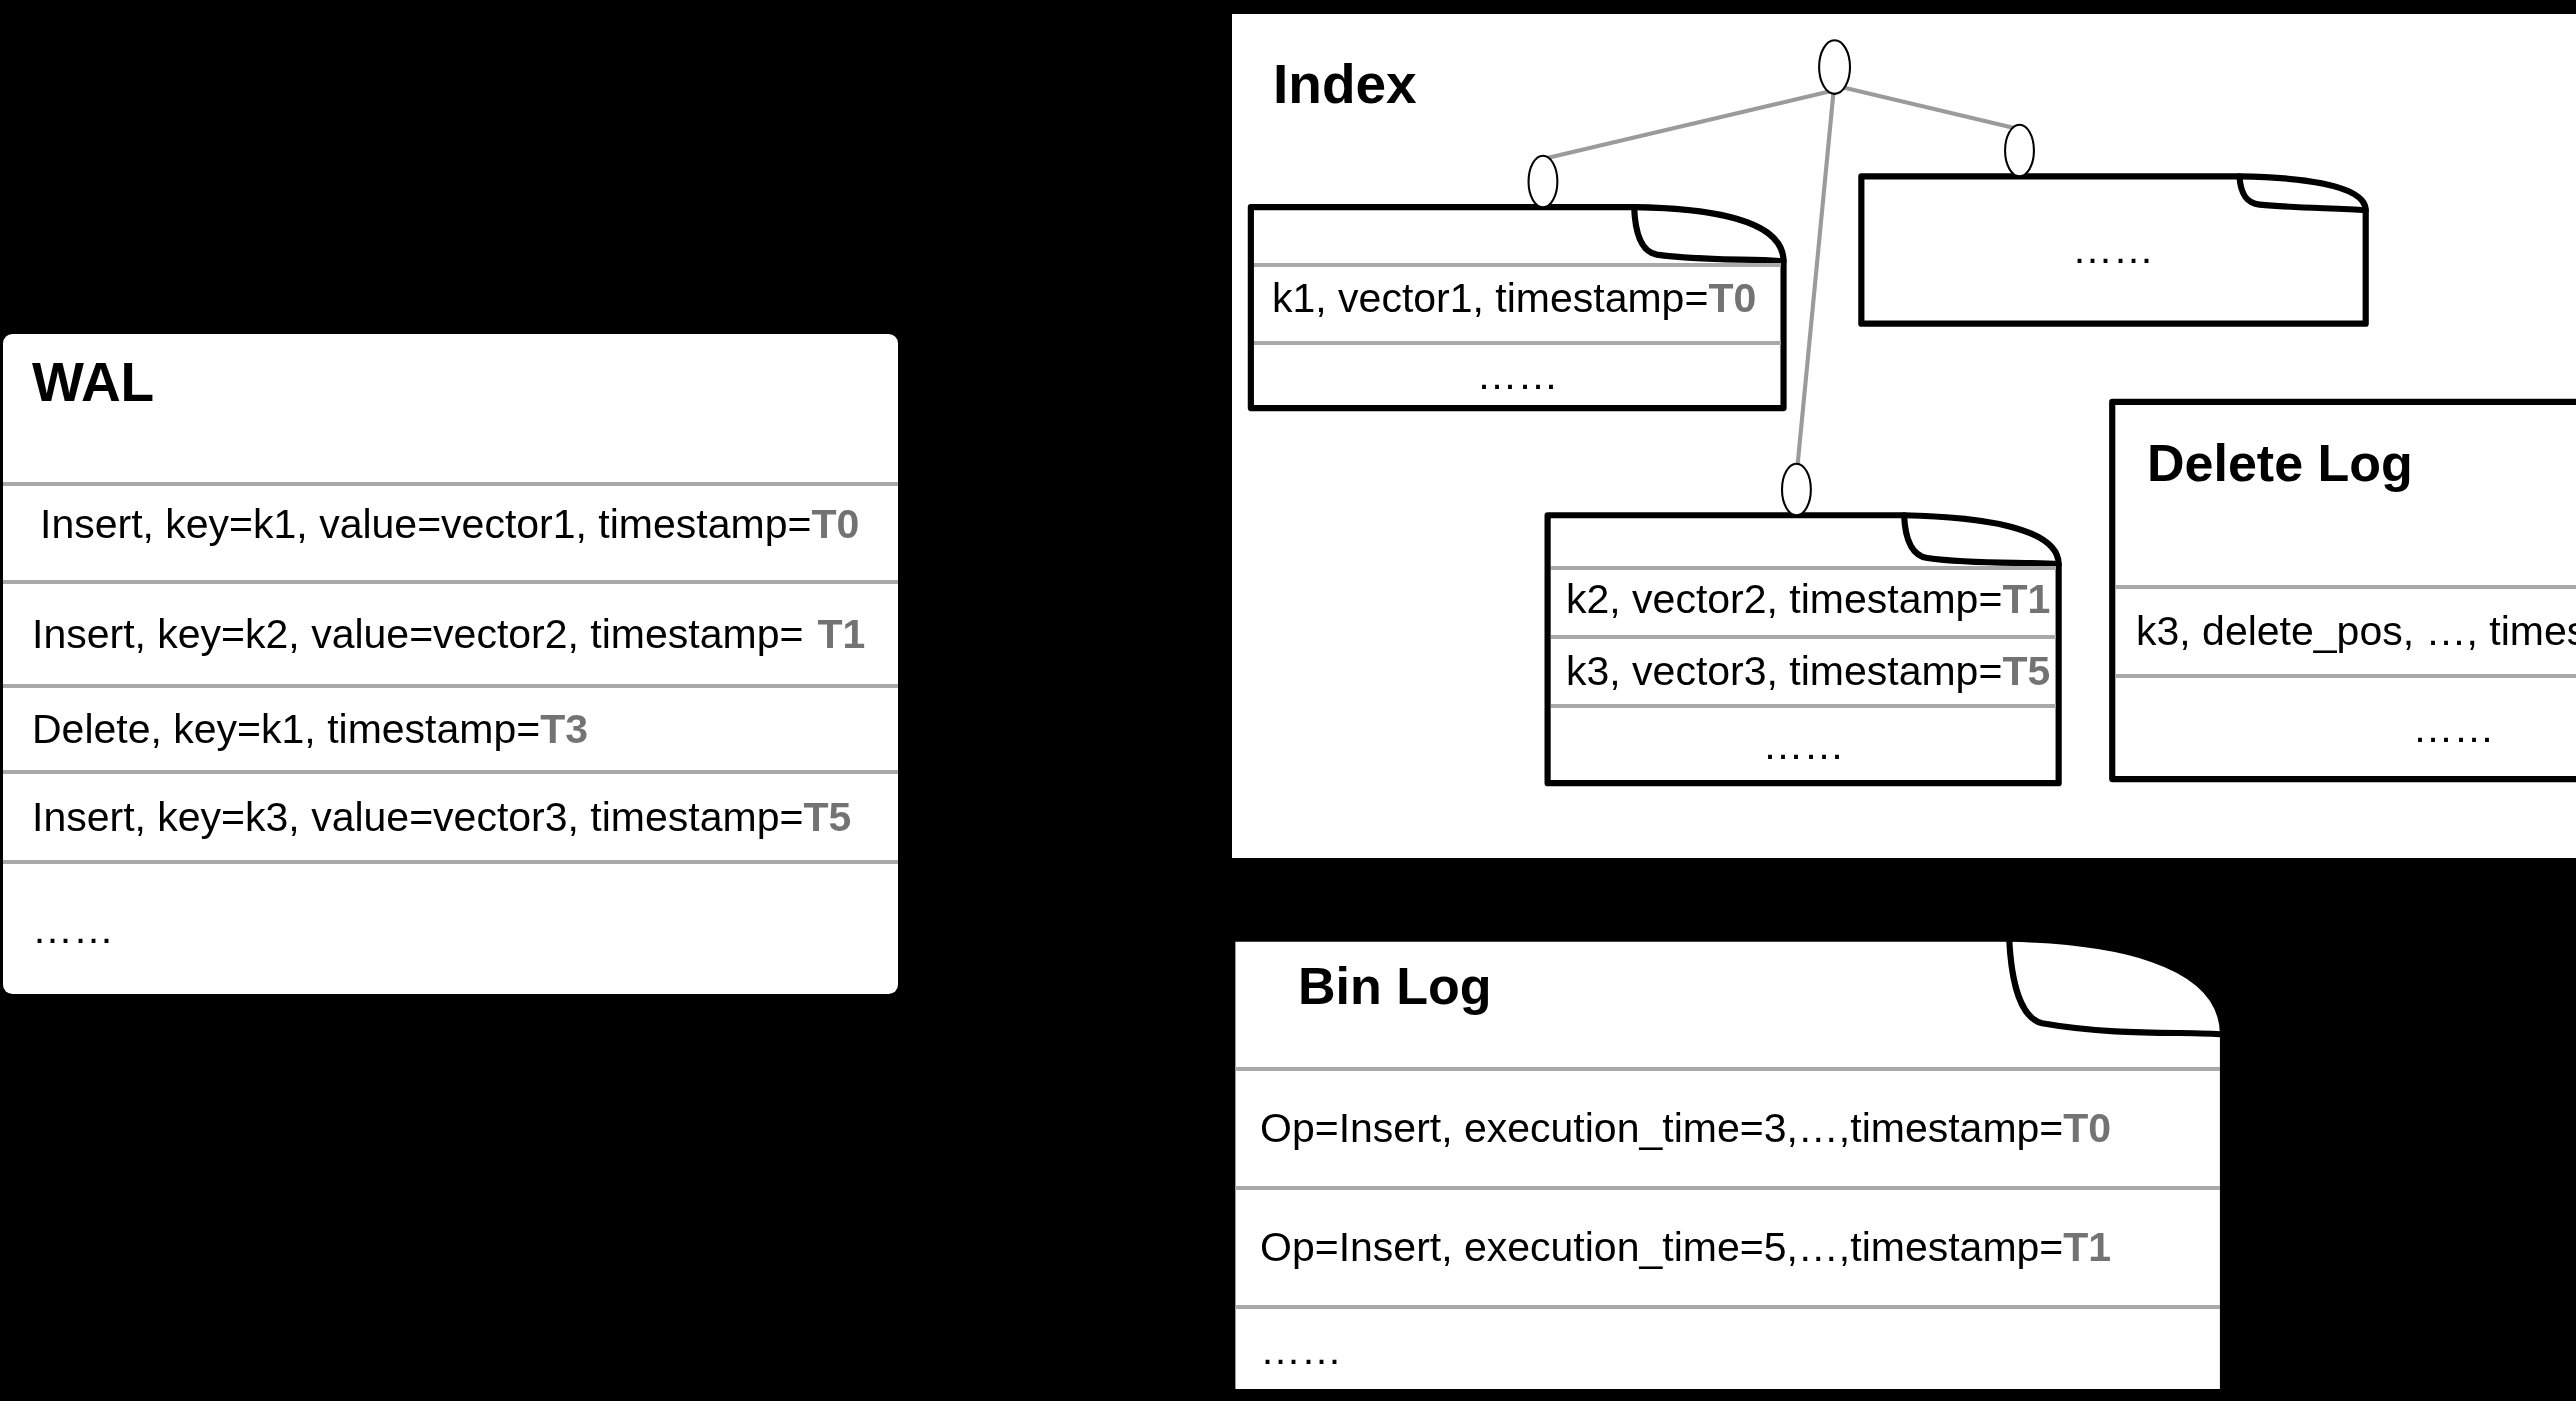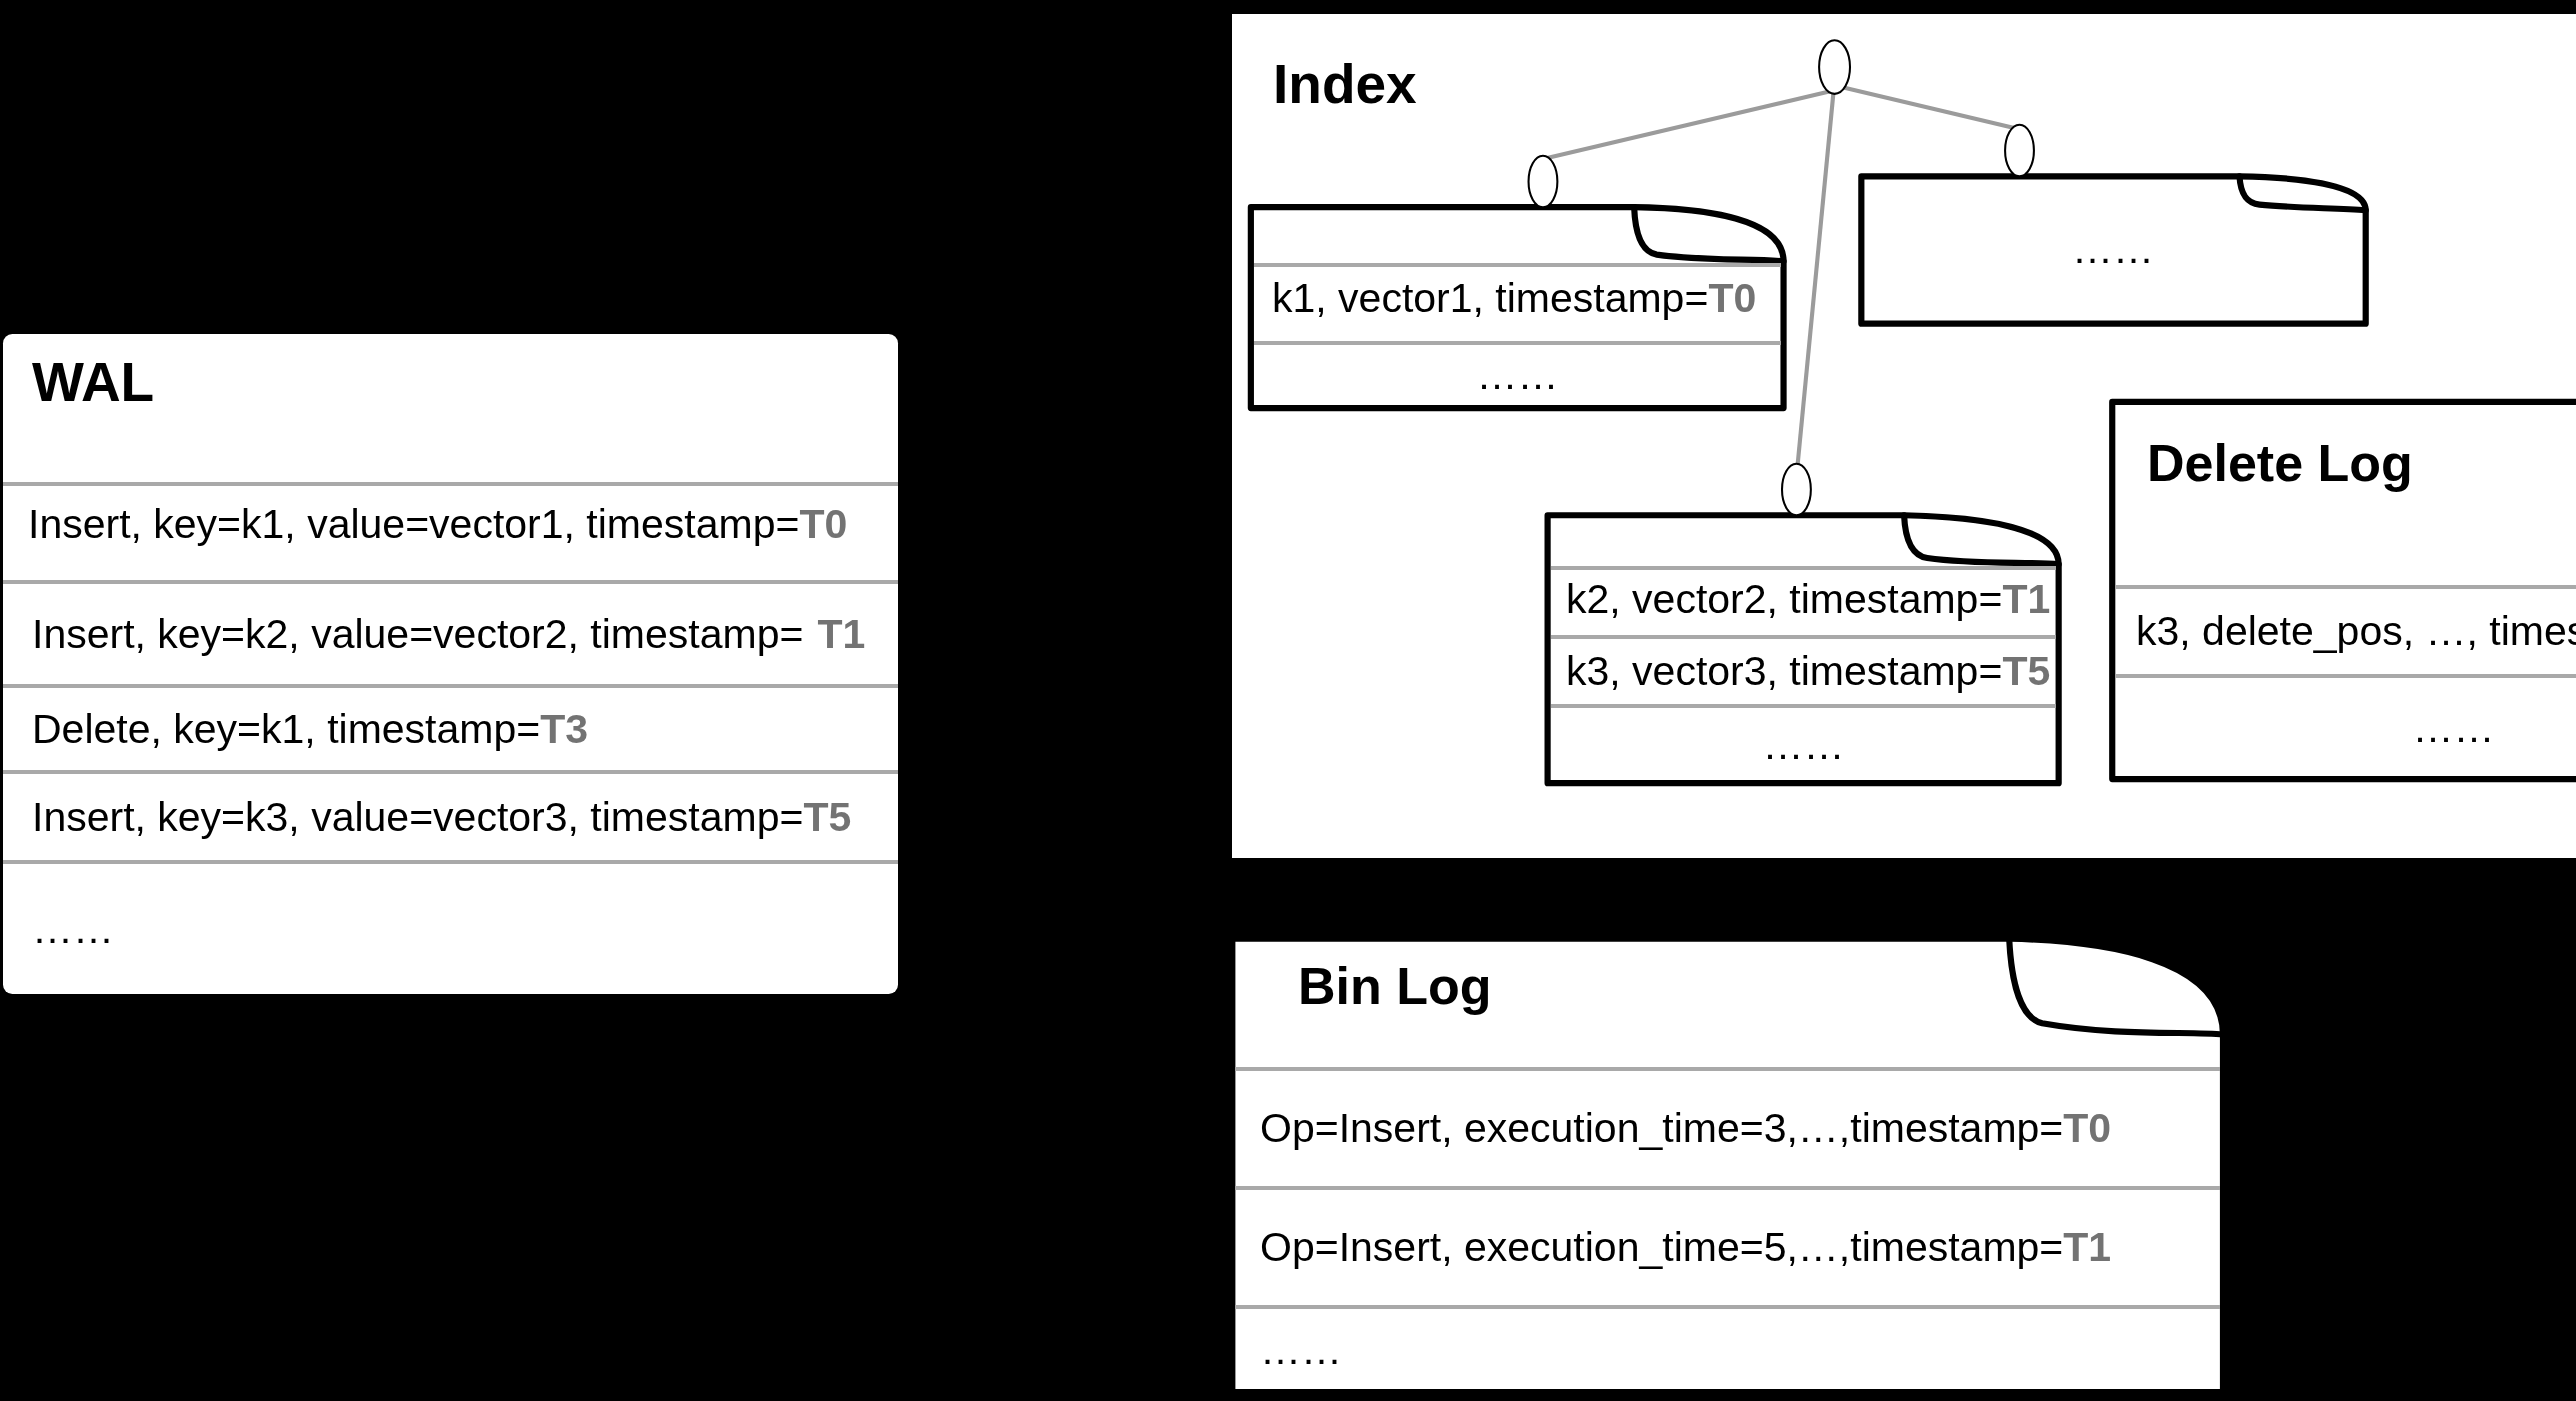--- a/index.html
+++ b/index.html
@@ -93,21 +93,21 @@
   </svg>
 
   <div class="title" style="left:32px; top:350px;">WAL</div>
 
   <div class="hline" style="left:3.1px; top:482px; width:895px;"></div>
   <div class="hline" style="left:3.1px; top:580px; width:895px;"></div>
   <div class="hline" style="left:3.1px; top:684px; width:895px;"></div>
   <div class="hline" style="left:3.1px; top:770px; width:895px;"></div>
   <div class="hline" style="left:3.1px; top:860px; width:895px;"></div>
 
-  <div class="row-text" style="left:28px; top:486px; height:77px;">
+  <div class="row-text" style="left:40px; top:486px; height:77px;">
     <span>Insert, key=k1, value=vector1, timestamp=</span>
       <span class="ts">T0</span>
   </div>
   <div class="row-text" style="left:32px; top:584px; height:100px;gap:14px;">
     <span>Insert, key=k2, value=vector2, timestamp=</span>
       <span class="ts">T1</span>
   </div>
   <div class="row-text" style="left:32px; top:688px; height:82px;">
     <span>Delete, key=k1, timestamp=</span>
       <span class="ts">T3</span>

